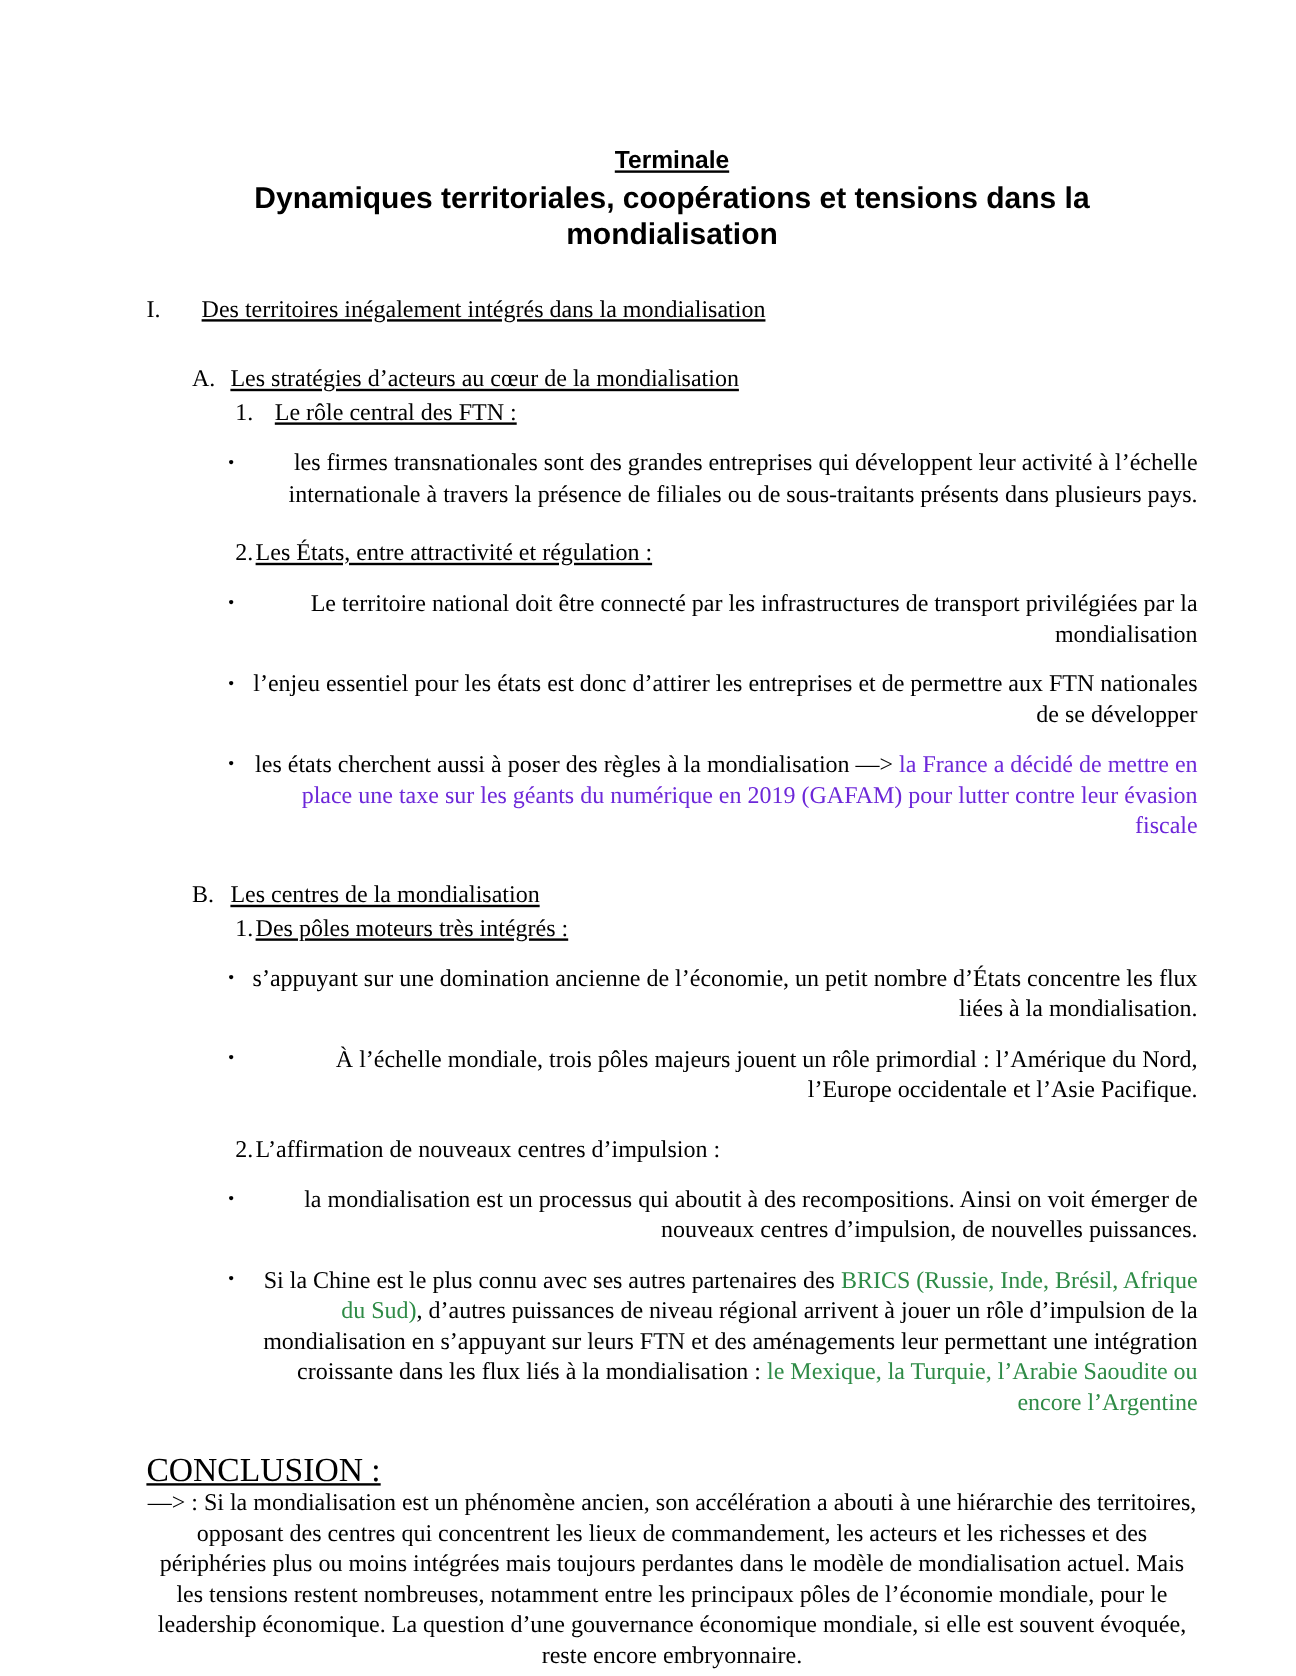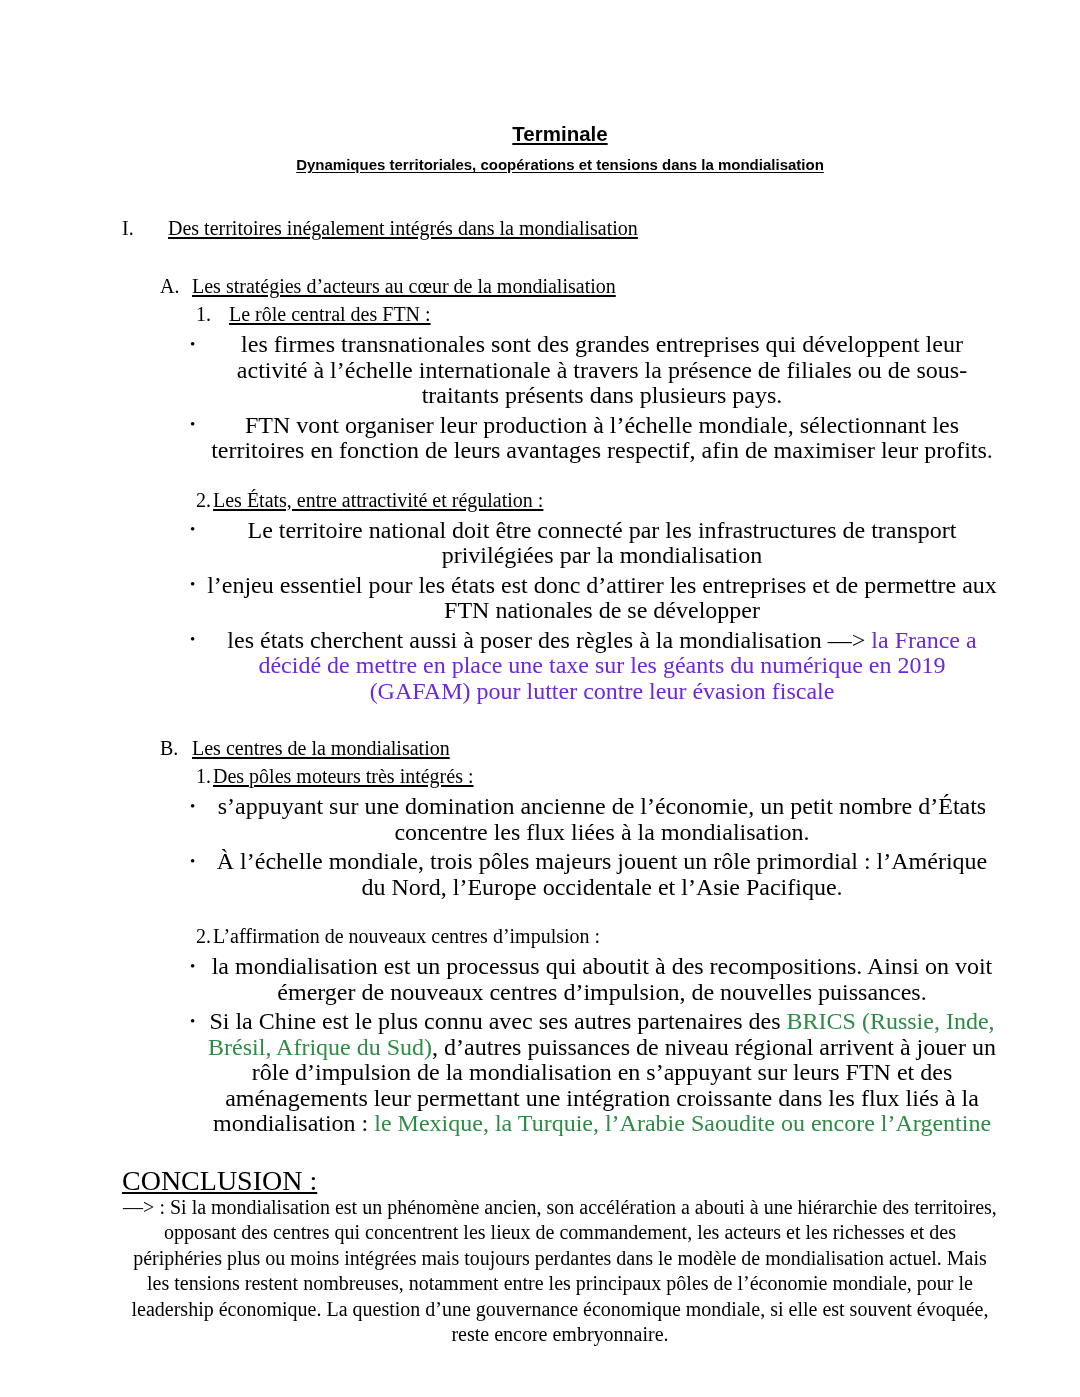--- a/index.html
+++ b/index.html
@@ -32,23 +32,22 @@
   }
   .title-line1 {
     font-size: 20.5px;
     line-height: 28px;
     text-decoration: underline;
     text-underline-offset: 2px;
     display: inline-block;
   }
   .title-line2-wrap { display: block; margin-top: 2px; }
   .title-line2 {
-    font-size: 15px;
+    font-size: 25px;
     line-height: 30px;
-    text-decoration: underline;
     text-underline-offset: 2px;
     display: inline-block;
   }
 
   
   .lvl-roman {
     display: flex;
     align-items: baseline;
     font-size: 20px;
     line-height: 28px;
@@ -96,26 +95,26 @@
   }
 
   
   .bullets {
     list-style: none;
     margin: 0;
     padding: 0;
   }
   .bullets li {
     position: relative;
-    font-size: 24px;
+    font-size: 20px;
     line-height: 25.5px;
     padding-left: 16px;
     margin-left: 68px;
-    margin-top: 4px;
-    text-align: center;
+    margin-top: 16px;
+    text-align: right;
   }
   .bullets li::before {
     content: "\2022";
     position: absolute;
     left: 0;
     top: -0.5px;
     font-size: 15px;
     line-height: 25.5px;
   }
 
@@ -162,21 +161,20 @@
     <span class="txt">Les stratégies d’acteurs au cœur de la mondialisation</span>
   </div>
 
   <div class="lvl-num spaced">
     <span class="marker">1.</span>
     <span class="txt">Le rôle central des FTN :</span>
   </div>
 
   <ul class="bullets">
     <li>les firmes transnationales sont des grandes entreprises qui développent leur activité à l’échelle internationale à travers la présence de filiales ou de sous-traitants présents dans plusieurs pays.</li>
-    <li>FTN vont organiser leur production à l’échelle mondiale, sélectionnant les territoires en fonction de leurs avantages respectif, afin de maximiser leur profits.</li>
   </ul>
 
   <div class="gap-md"></div>
 
   <div class="lvl-num tight">
     <span class="marker">2.</span>
     <span class="txt">Les États, entre attractivité et régulation :</span>
   </div>
 
   <ul class="bullets">

